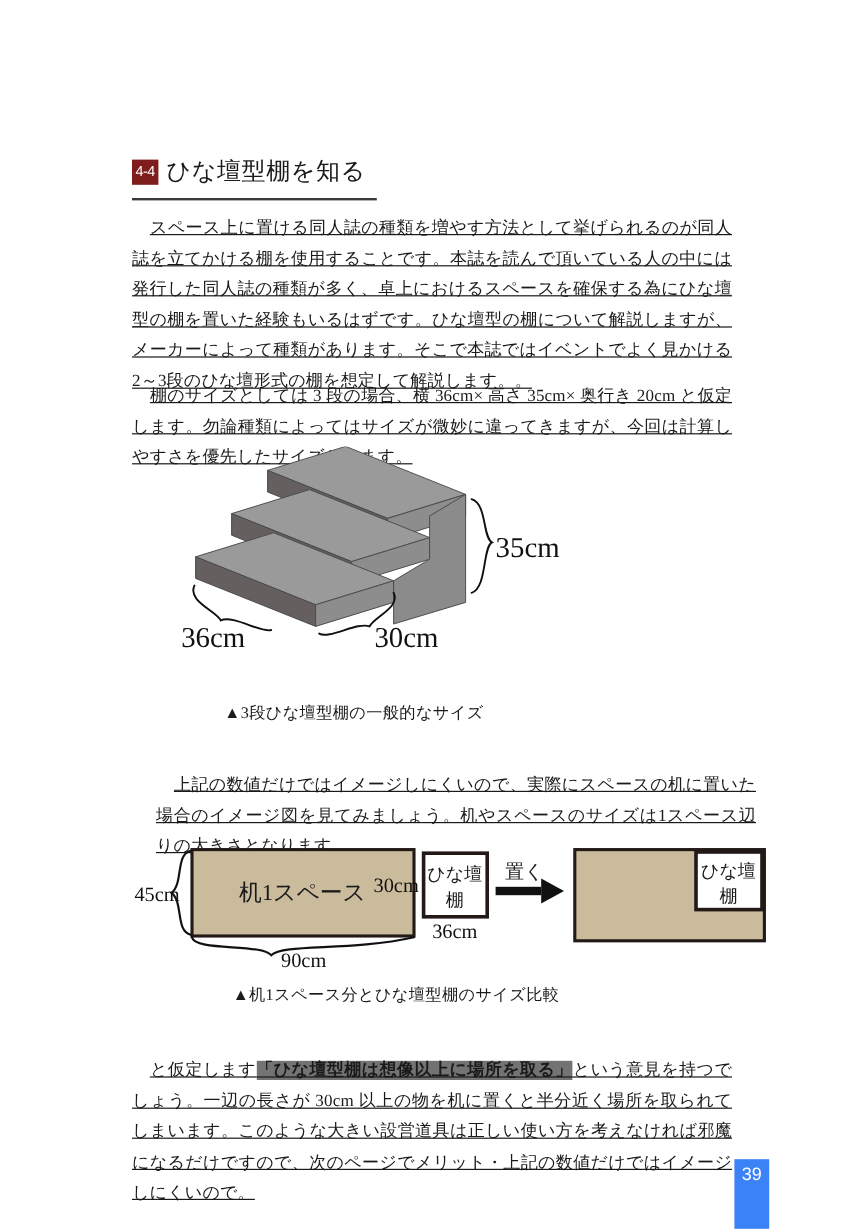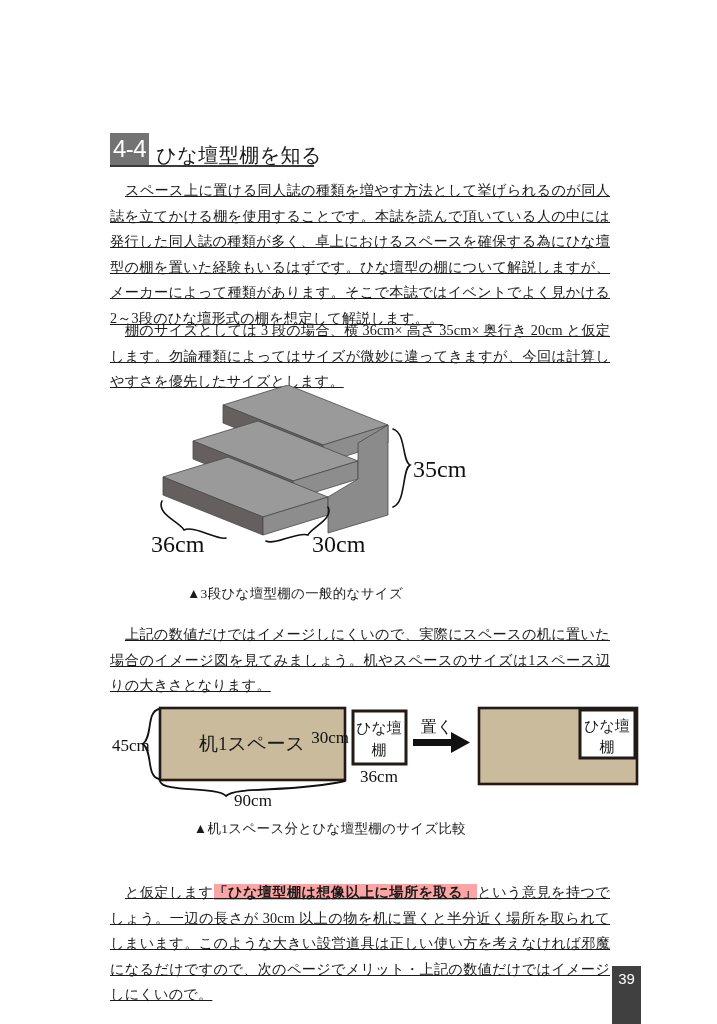--- a/index.html
+++ b/index.html
@@ -25,24 +25,24 @@
   .section-heading {
     position: absolute;
     left: 110px;
     top: 133px;
     width: 500px;
     display: flex;
     align-items: flex-end;
     gap: 7px;
   }
   .section-number {
-    background: #737373;
+    background: #7f1d1d;
     color: #ffffff;
     font-family: "Liberation Sans", sans-serif;
-    font-size: 24px;
+    font-size: 12px;
     line-height: 1;
     padding: 4px 3px 5px 3px;
     letter-spacing: -0.5px;
   }
   .section-title {
     font-size: 20px;
     line-height: 1.05;
     letter-spacing: 0.5px;
     white-space: nowrap;
   }
@@ -64,46 +64,46 @@
     line-height: 25.5px;
     text-align: justify;
     text-justify: inter-character;
     letter-spacing: 0.15px;
     text-decoration: underline;
   }
   .para .indent { margin-left: 1.05em; }
 
   #para-1 { top: 178px; }
   #para-2 { top: 318px; }
-  #para-3 { top: 622px; }
+  #para-3 { top: 642px; margin-left: 20px; }
   #para-4 { top: 880px; }
 
   .hl {
-    background: #fca5a5;
+    background: #737373;
     font-weight: bold;
   }
 
   
   .caption {
     position: absolute;
     width: 590px;
     left: 0;
     text-align: center;
     font-size: 13.5px;
     letter-spacing: 0.3px;
     color: #1a1a1a;
   }
   #caption-1 { top: 585px; }
   #caption-2 { top: 820px; margin-left: 35px; }
 
   
   #figure-stairs {
     position: absolute;
     left: 150px;
-    top: 385px;
+    top: 372px;
     width: 430px;
     height: 175px;
   }
   #figure-stairs svg { display: block; }
 
   
   #figure-desk {
     position: absolute;
     left: 110px;
     top: 700px;
@@ -112,21 +112,21 @@
   }
   #figure-desk svg { display: block; }
 
   
   .page-number-box {
     position: absolute;
     left: 612px;
     top: 966px;
     width: 29px;
     height: 58px;
-    background: #404040;
+    background: #3b82f6;
   }
   .page-number-box span {
     position: absolute;
     top: 4px;
     left: 0;
     width: 29px;
     text-align: center;
     color: #ffffff;
     font-family: "Liberation Sans", sans-serif;
     font-size: 15px;

